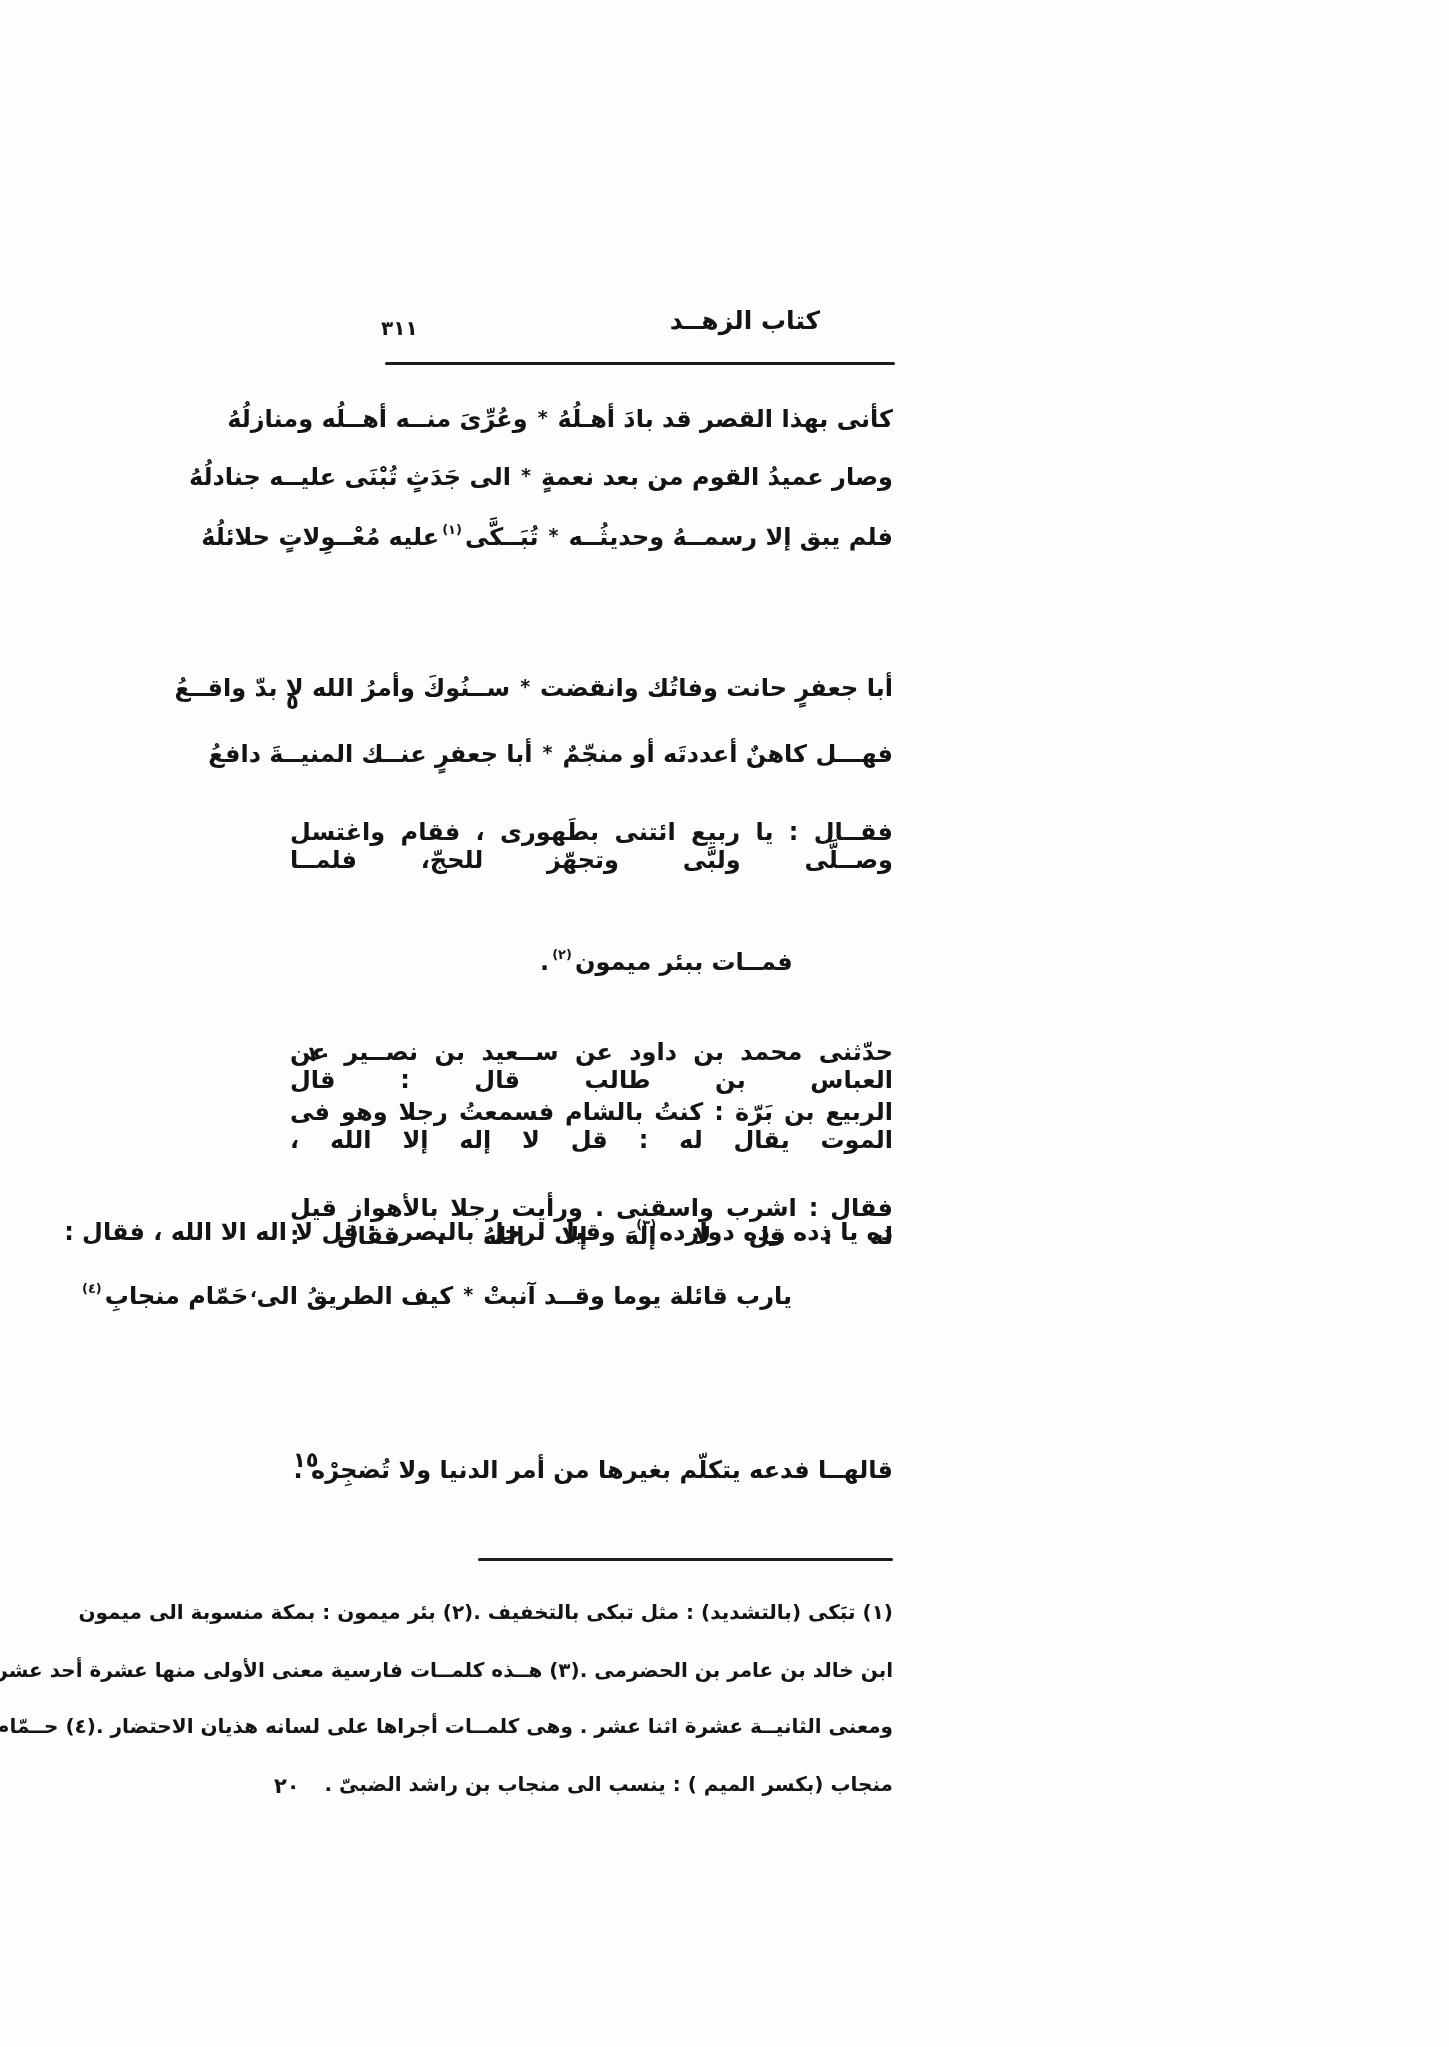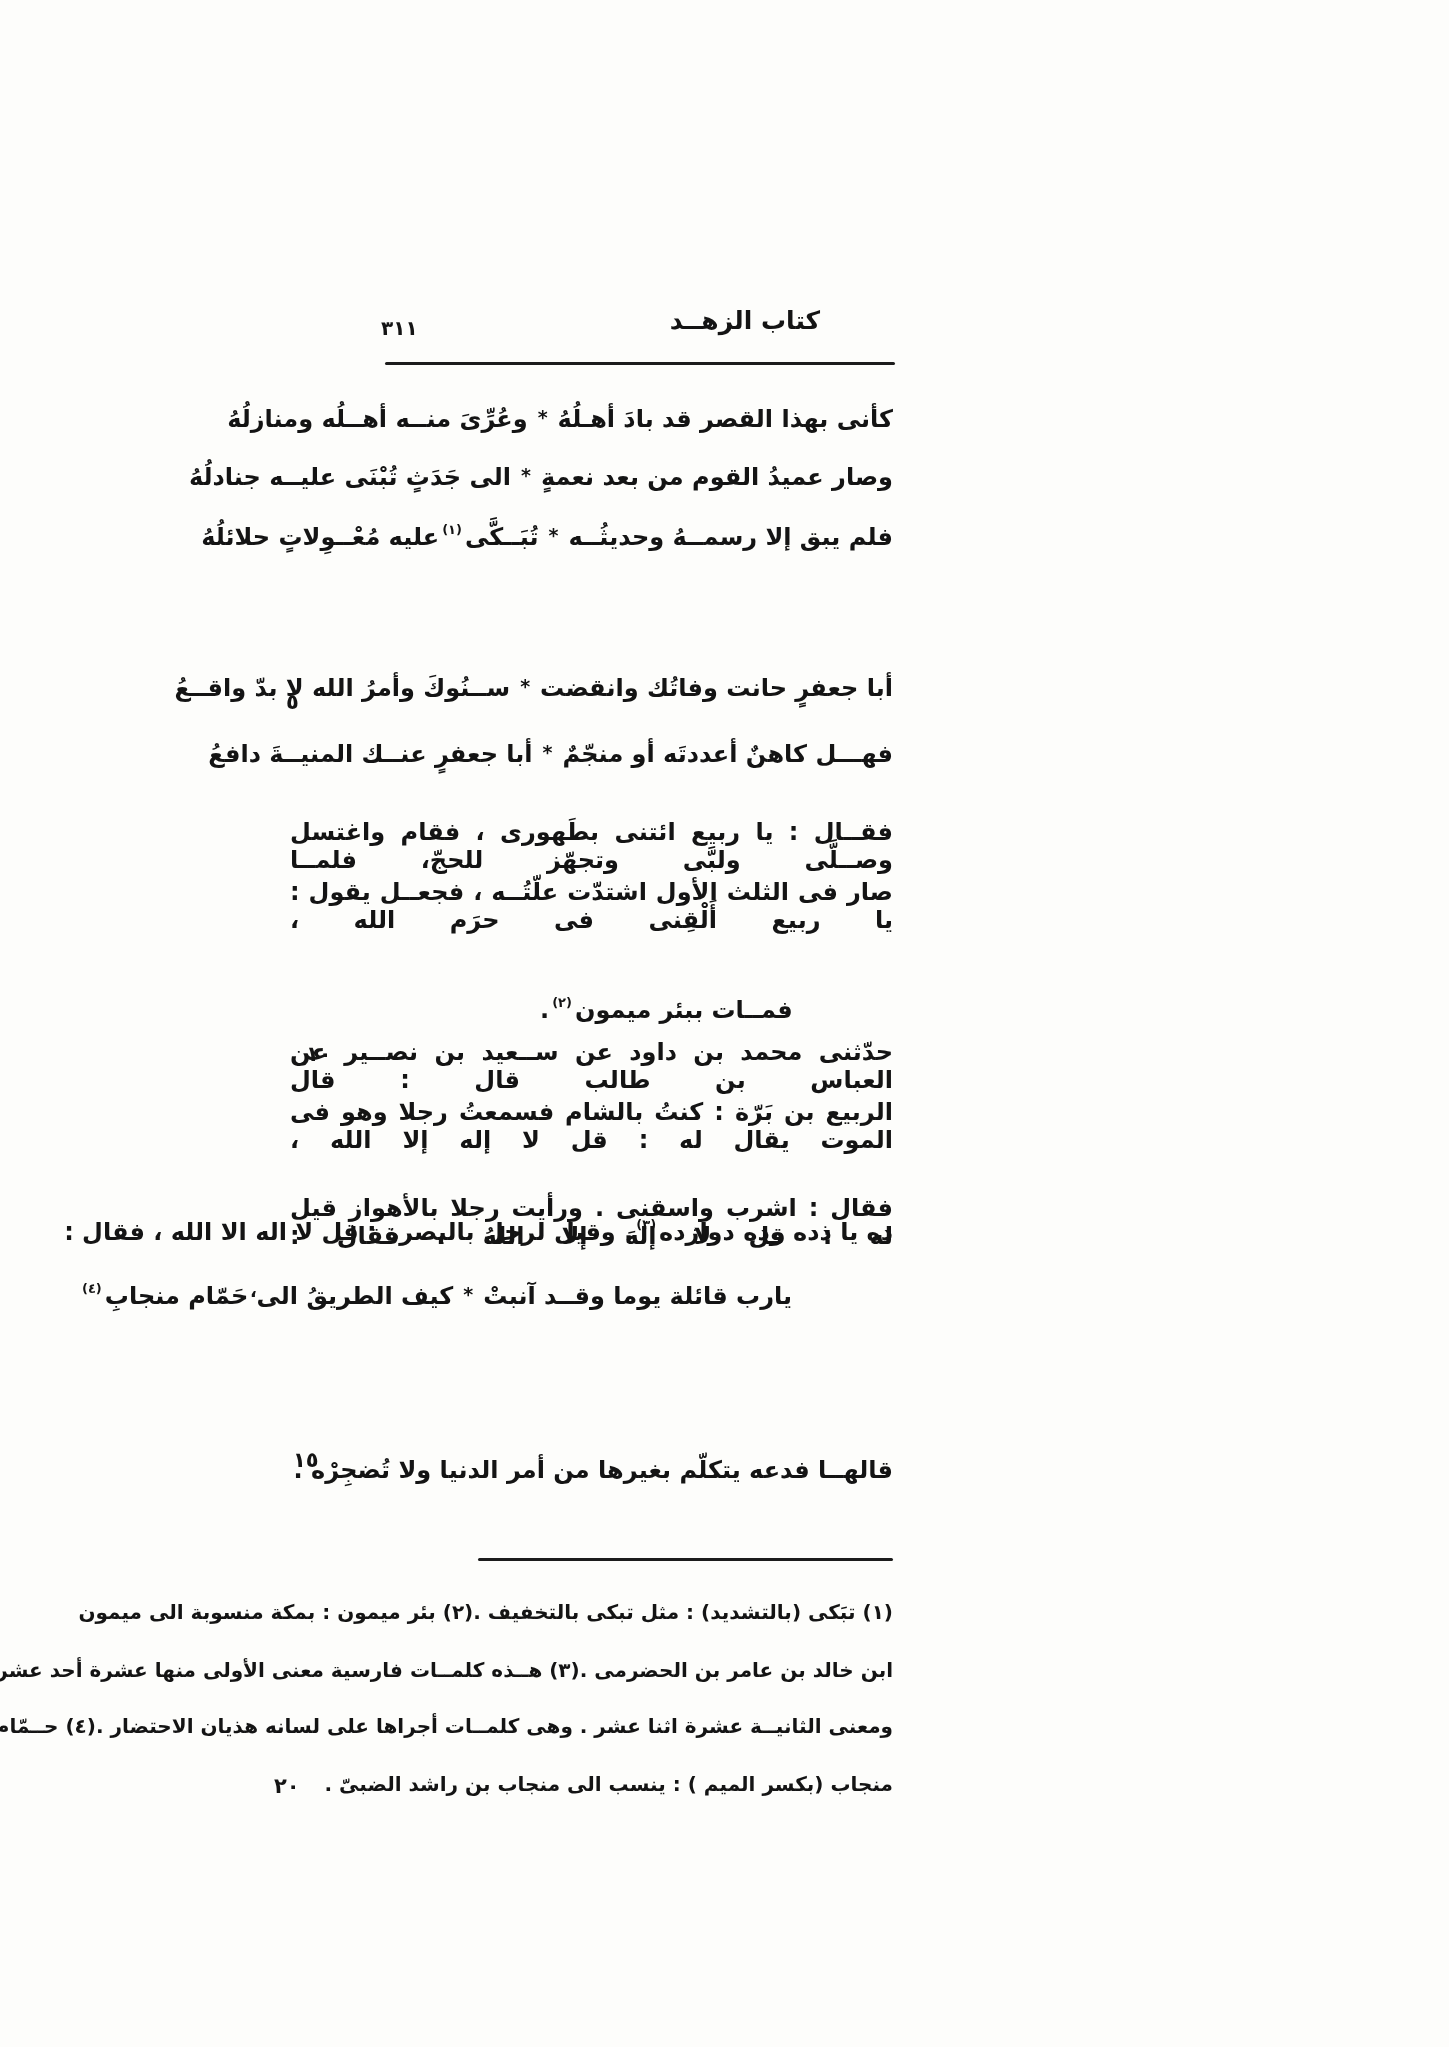--- a/index.html
+++ b/index.html
@@ -25,21 +25,21 @@
   .sup{font-size:13px;position:relative;top:-11px;margin:0 3px;font-weight:bold;}
 
   .p1l1{top:405px;left:405px;width:488px;}
   .p1l2{top:463px;left:405px;width:488px;}
   .p1l3{top:523px;left:405px;width:488px;}
   .narr1{top:612px;right:556px;}
   .p2l1{top:674px;left:322px;width:571px;}
   .p2l2{top:740px;left:322px;width:571px;}
   .pr1a{top:818px;left:290px;width:603px;}
   .pr1b{top:878px;left:290px;width:603px;}
-  .pr1c{top:948px;left:540px;margin-top:48px;}
+  .pr1c{top:948px;left:540px;}
   .pr2a{top:1038px;left:290px;width:603px;}
   .pr2b{top:1098px;left:290px;width:603px;}
   .pr2c{top:1158px;left:290px;width:603px;margin-top:36px;}
   .pr2d{top:1218px;left:290px;width:603px;}
   .v3{top:1282px;left:330px;width:462px;}
   .pr3a{top:1396px;left:290px;width:603px;}
   .pr3b{top:1456px;left:290px;width:603px;}
 
   .fn-rule{top:1558px;left:478px;width:415px;height:3px;background:#1c1c1c;border-radius:2px;}
   .fnline{font-size:20px;font-weight:bold;white-space:nowrap;}
@@ -89,21 +89,20 @@
     <span class="star">*</span>
     <span>ســنُوكَ وأمرُ الله لا بدّ واقــعُ</span>
   </div>
   <div class="abs vrow p2l2">
     <span>فهـــل كاهنٌ أعددتَه أو منجّمٌ</span>
     <span class="star">*</span>
     <span>أبا جعفرٍ عنــك المنيــةَ دافعُ</span>
   </div>
 
   <div class="abs line just pr1a">فقــال : يا ربيع ائتنى بطَهورى ، فقام واغتسل وصــلَّى ولبَّى وتجهّز للحجّ، فلمــا</div>
-  <div class="abs line just pr1b">صار فى الثلث الأول اشتدّت علّتُــه ، فجعــل يقول : يا ربيع أَلْقِنى فى حرَم الله ،</div>
   <div class="abs line pr1c">
     <span>فمــات ببئر ميمون</span><span class="sup">(٢)</span><span>.</span>
   </div>
 
   <div class="abs line just pr2a">حدّثنى محمد بن داود عن ســعيد بن نصــير عن العباس بن طالب قال : قال</div>
   <div class="abs line just pr2b">الربيع بن بَرّة : كنتُ بالشام فسمعتُ رجلا وهو فى الموت يقال له : قل لا إله إلا الله ،</div>
   <div class="abs line just pr2c">فقال : اشرب واسقنى . ورأيت رجلا بالأهواز قيل له : قل لا إلهَ إلا اللهُ ، فقال :</div>
   <div class="abs line pr2d">
     <span>ده يا ذده وده دوازده</span><span class="sup">(٣)</span><span>. وقيل لرجل بالبصرة : قل لا اله الا الله ، فقال :</span>
   </div>

